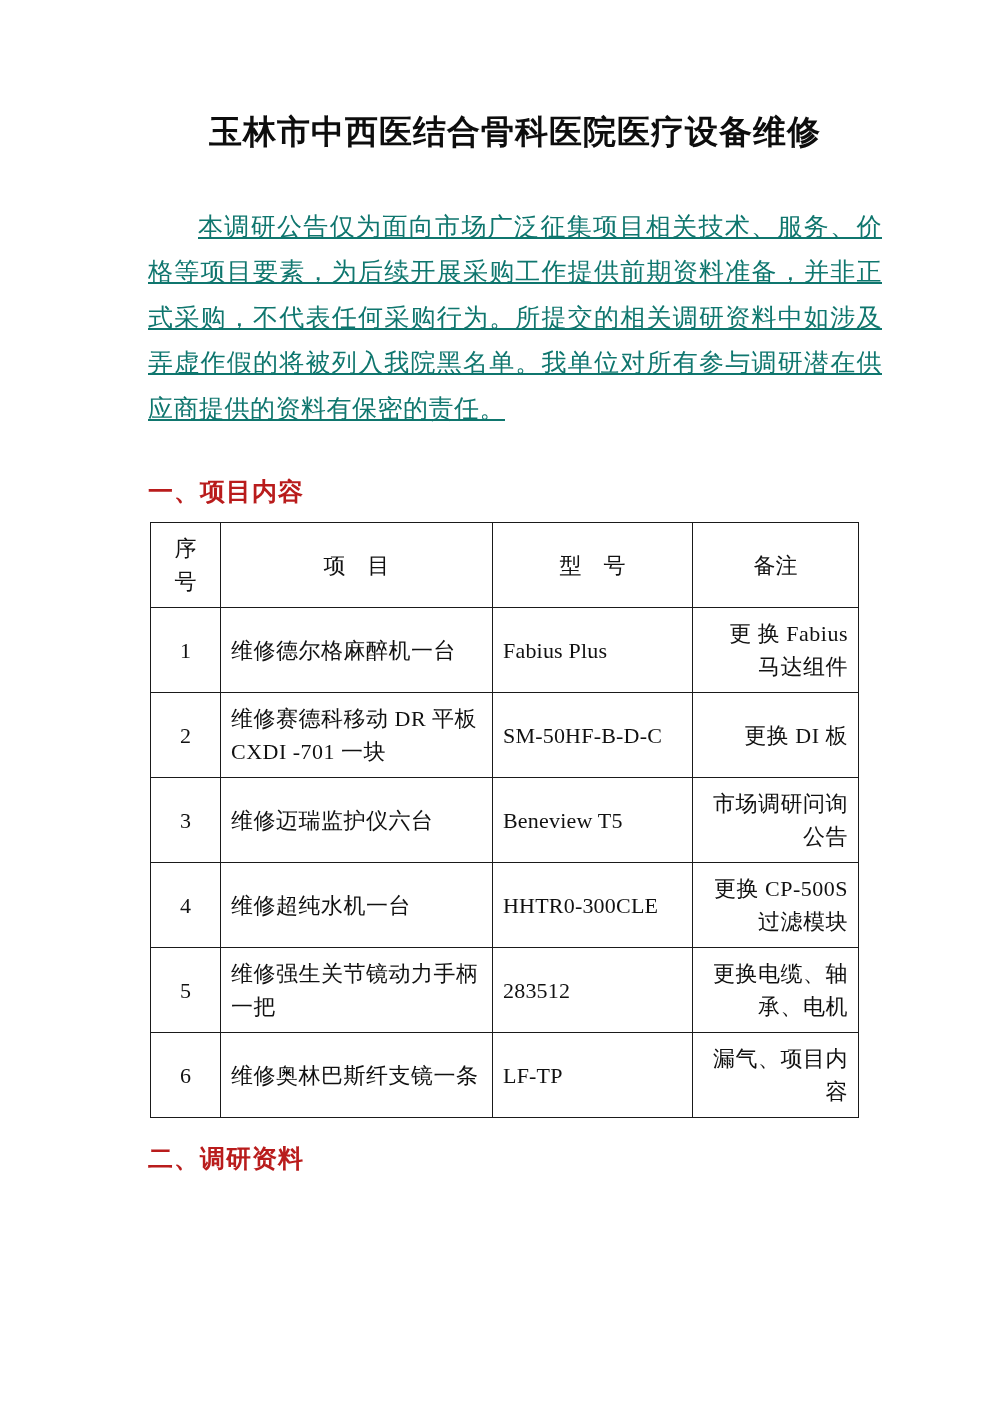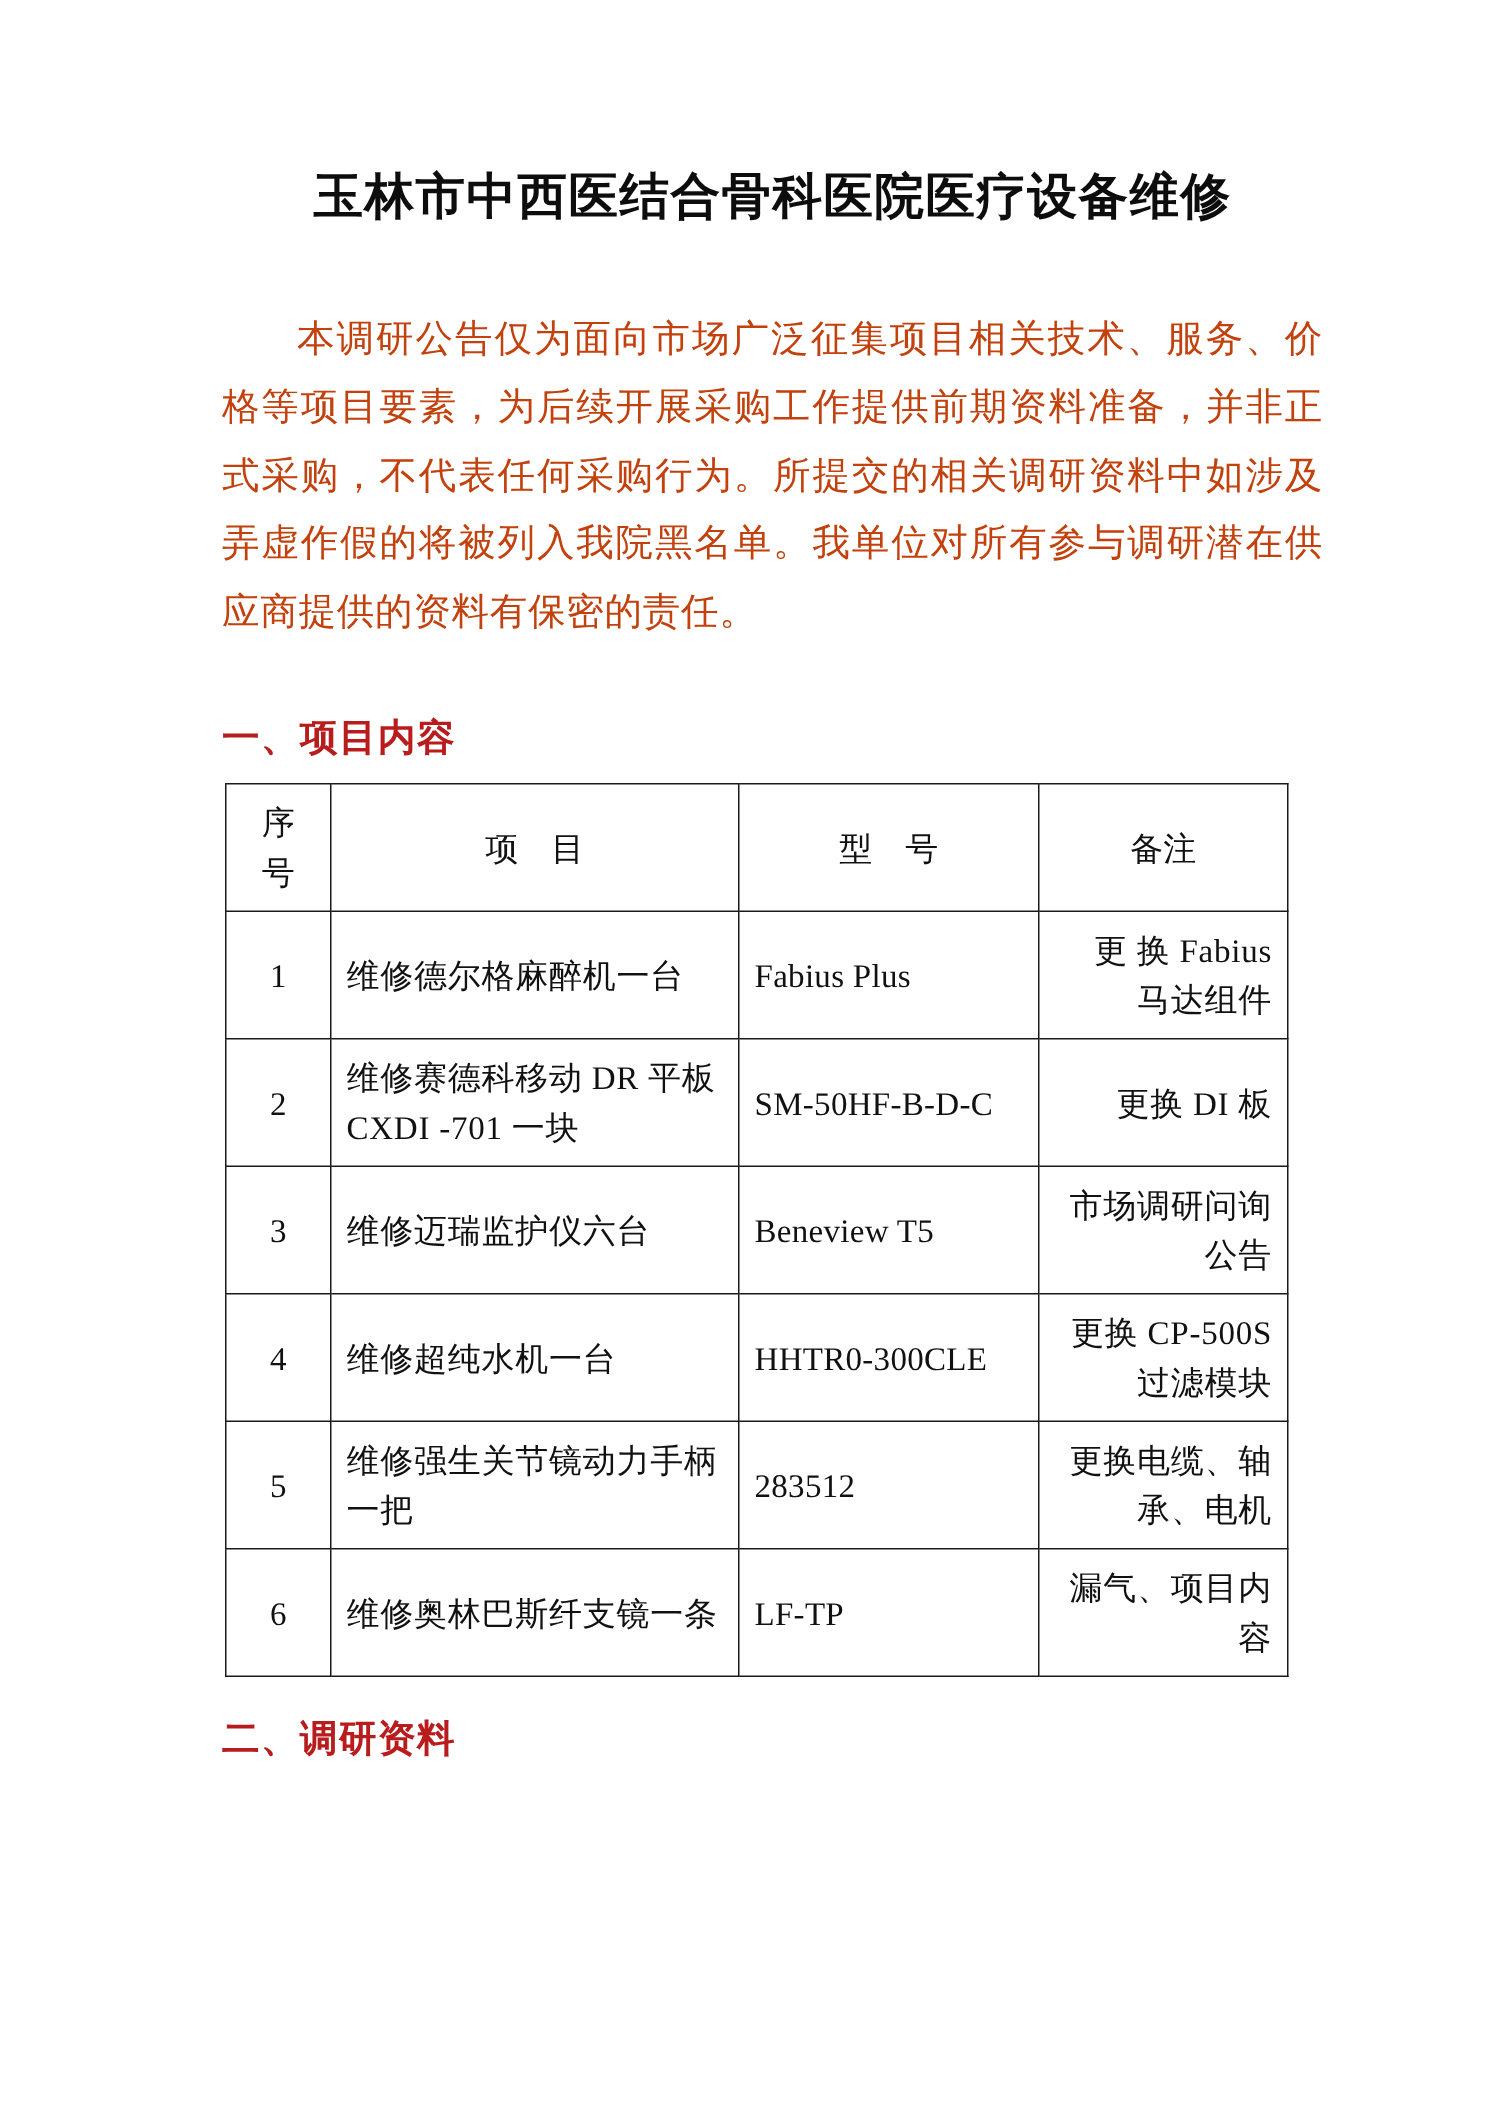--- a/index.html
+++ b/index.html
@@ -35,21 +35,22 @@
   .doc-title .line {
     display: block;
   }
   .intro {
     margin-top: 48px;
     font-size: 25px;
     line-height: 1.82;
     text-indent: 50px;
     text-align: justify;
     letter-spacing: 0.5px;
-    color: #c2410c;
+    color: #0f766e;
+    text-decoration: underline;
   }
   .section-heading {
     margin-top: 44px;
     margin-bottom: 14px;
     font-size: 25px;
     font-weight: bold;
     letter-spacing: 1px;
     color: #b91c1c;
   }
   table.items {

